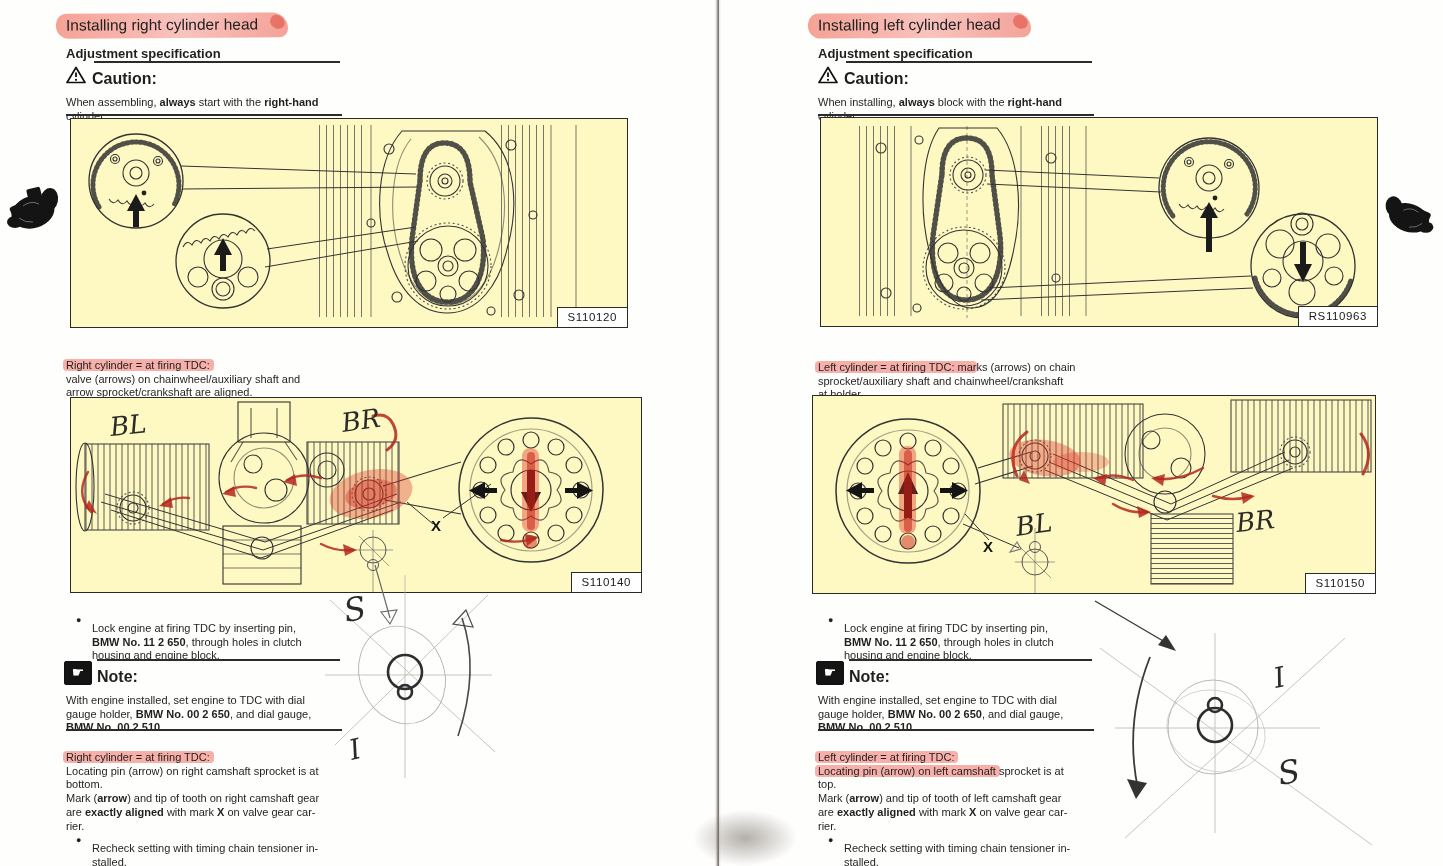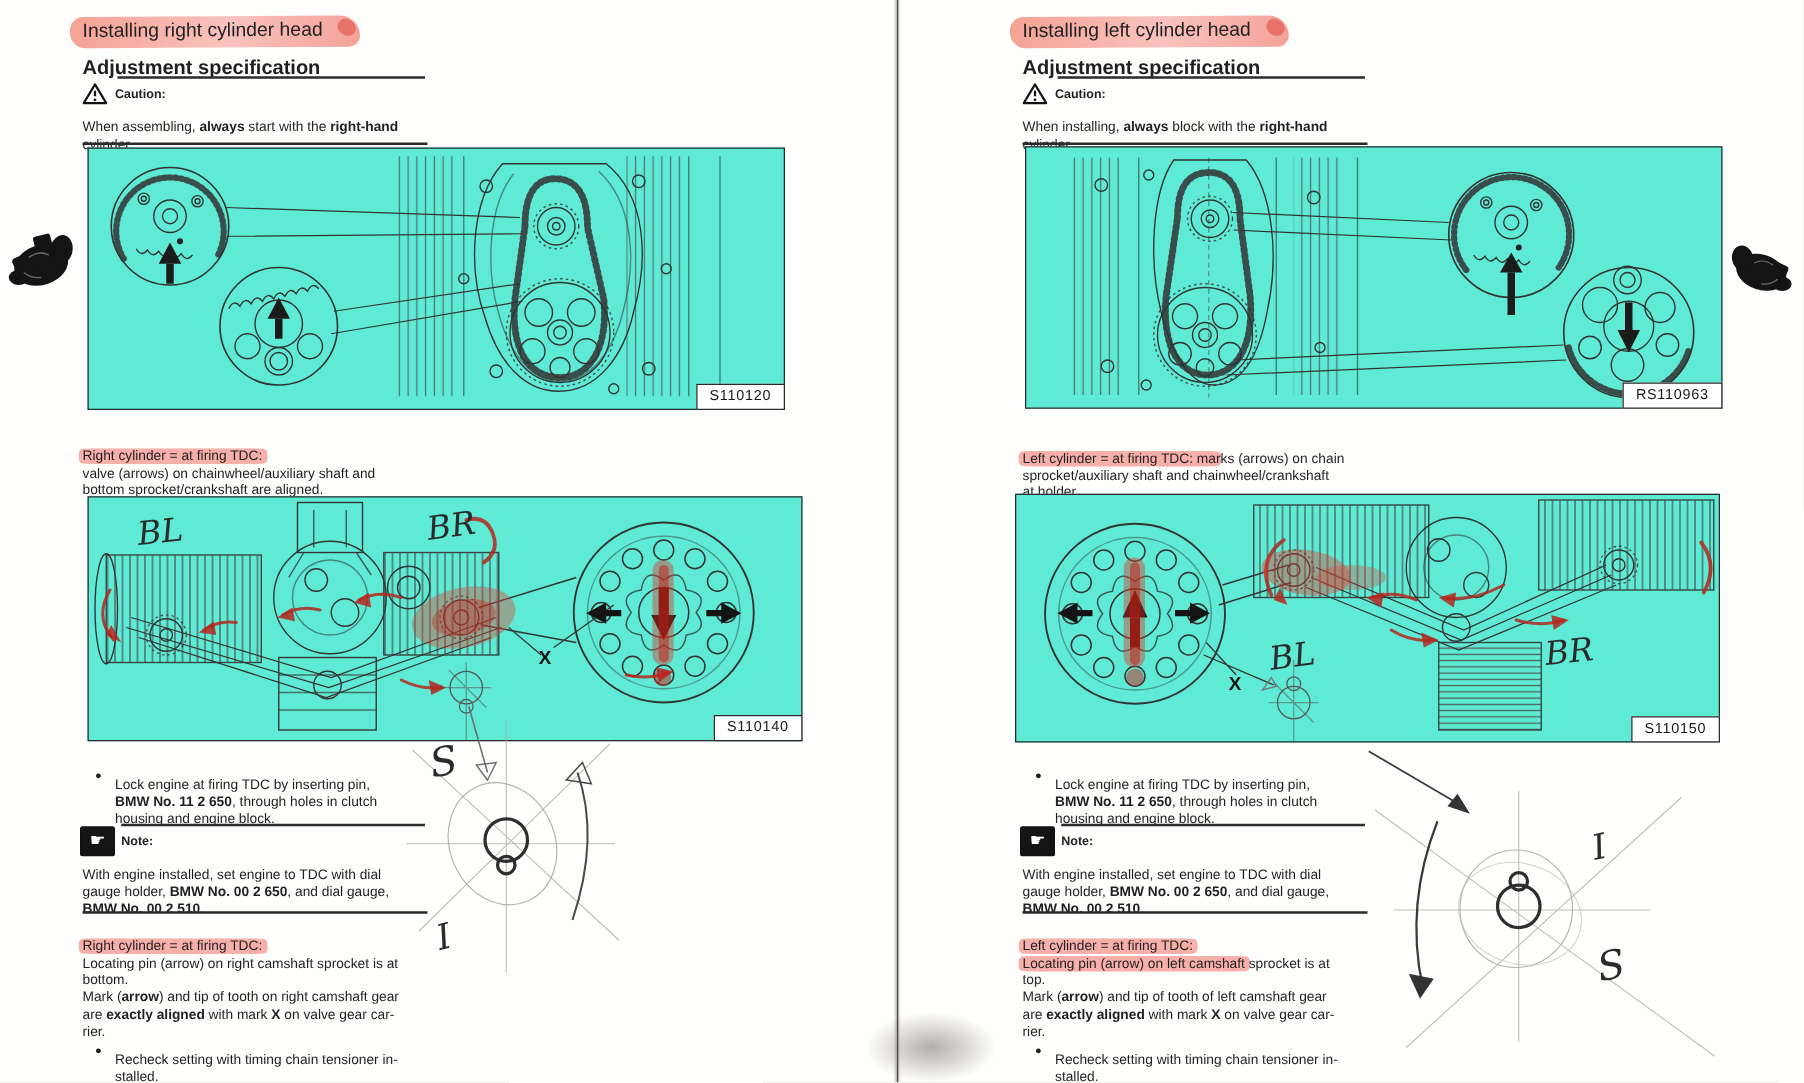--- a/index.html
+++ b/index.html
@@ -6,26 +6,26 @@
   .sheet{position:relative;width:1443px;height:866px;background:#fefefd;overflow:hidden;
          font-family:"Liberation Sans",sans-serif;color:#1f1f1f;}
   .tx{position:absolute;font-size:11px;line-height:13.7px;white-space:nowrap;margin-top:10px;}
   b{font-weight:700;}
   .page-title{position:absolute;font-size:15.5px;color:#222;}
   .title-hl{display:inline-block;position:relative;padding:3px 30px 4px 10px;
     background:linear-gradient(97deg,rgba(238,100,80,.60) 0%,rgba(243,130,120,.48) 55%,rgba(236,95,78,.58) 100%);
     border-radius:12px 18px 10px 14px;transform:rotate(-.35deg);}
   .title-hl::after{content:"";position:absolute;right:3px;top:3px;width:15px;height:13px;
     background:rgba(222,72,60,.55);border-radius:45% 60% 50% 55%;transform:rotate(22deg);}
-  .sect{position:absolute;font-size:16px;font-weight:700;}
+  .sect{position:absolute;font-size:13px;font-weight:700;}
   .rule{position:absolute;height:1.6px;background:#2b2b2b;}
-  .blabel{position:absolute;font-size:10px;font-weight:700;}
+  .blabel{position:absolute;font-size:16px;font-weight:700;}
   .hl{background:rgba(240,110,100,.55);border-radius:4px;
       box-shadow:-3px 0 0 rgba(240,110,100,.55),4px 0 0 rgba(240,110,100,.55);}
-  .fig{position:absolute;border:1.6px solid #2a2a2a;background:#5eead4;}
+  .fig{position:absolute;border:1.6px solid #2a2a2a;background:#fef9c3;}
   .fig svg{position:absolute;left:0;top:0;width:100%;height:100%;}
   .figlabel{position:absolute;right:-1px;bottom:-1px;border:1.6px solid #2a2a2a;background:#fff;
     padding:3px 10px 4px;font-size:11.5px;letter-spacing:.6px;color:#1a1a1a;}
   .bullet-dot{position:absolute;font-size:9px;}
   .caution-icon{position:absolute;width:20px;height:18px;}
   .note-icon{position:absolute;width:26px;height:22px;background:#141414;color:#fff;
     border:1.5px solid #111;border-radius:2px;font-size:14px;line-height:20px;text-align:center;}
   .sketch{position:absolute;pointer-events:none;}
   text.hand{font-family:"DejaVu Serif",serif;font-style:italic;fill:#2a2a2a;}
   text.xmark{font-family:"Liberation Sans",sans-serif;font-weight:700;font-size:15px;fill:#101010;}
@@ -117,21 +117,21 @@
         <g fill="#1b1b1b" stroke="none">
           <rect x="62" y="92" width="6" height="16"></rect>
             <polygon points="56,92 74,92 65,75"></polygon>
           <rect x="149" y="136" width="6" height="16"></rect>
             <polygon points="143,136 161,136 152,119"></polygon>
         </g>
       </svg>
       <div class="figlabel">S110120</div>
     </div>
 
-    <div class="tx" style="left:66px;top:349px;"><span class="hl">Right cylinder = at firing TDC:</span><br><span>valve (arrows) on chainwheel/auxiliary shaft and</span><br><span>bottom sprocket/crankshaft are aligned.</span></div>
+    <div class="tx" style="left:66px;top:349px;"><span class="hl">Right cylinder = at firing TDC:</span><br><span>valve (arrows) on chainwheel/auxiliary shaft and</span><br><span>arrow sprocket/crankshaft are aligned.</span></div>
 
     <div class="fig" style="left:70px;top:397px;width:570px;height:194px;">
       <svg viewBox="0 0 570 194">
         <defs>
             <pattern id="pB" width="6" height="10" patternUnits="userSpaceOnUse">
               <path d="M3 0 V10" stroke="#4a4a4a" stroke-width="1"></path>
             </pattern>
           </defs>
         <g fill="none" stroke="#333" stroke-width="1.1">
           <rect x="14" y="46" width="124" height="86" fill="url(#pB)" opacity=".9"></rect>

